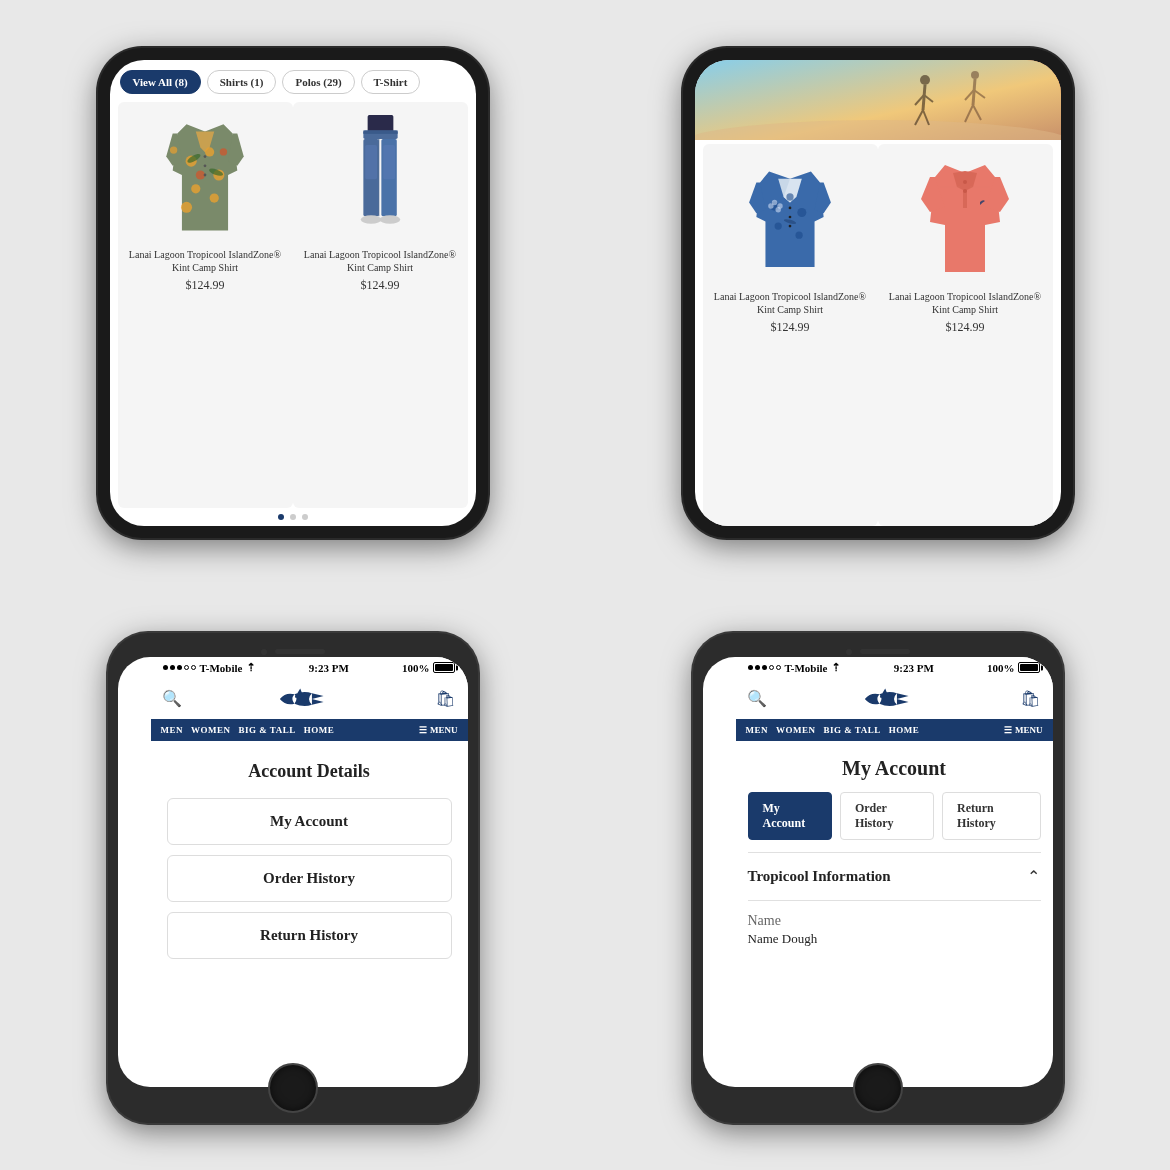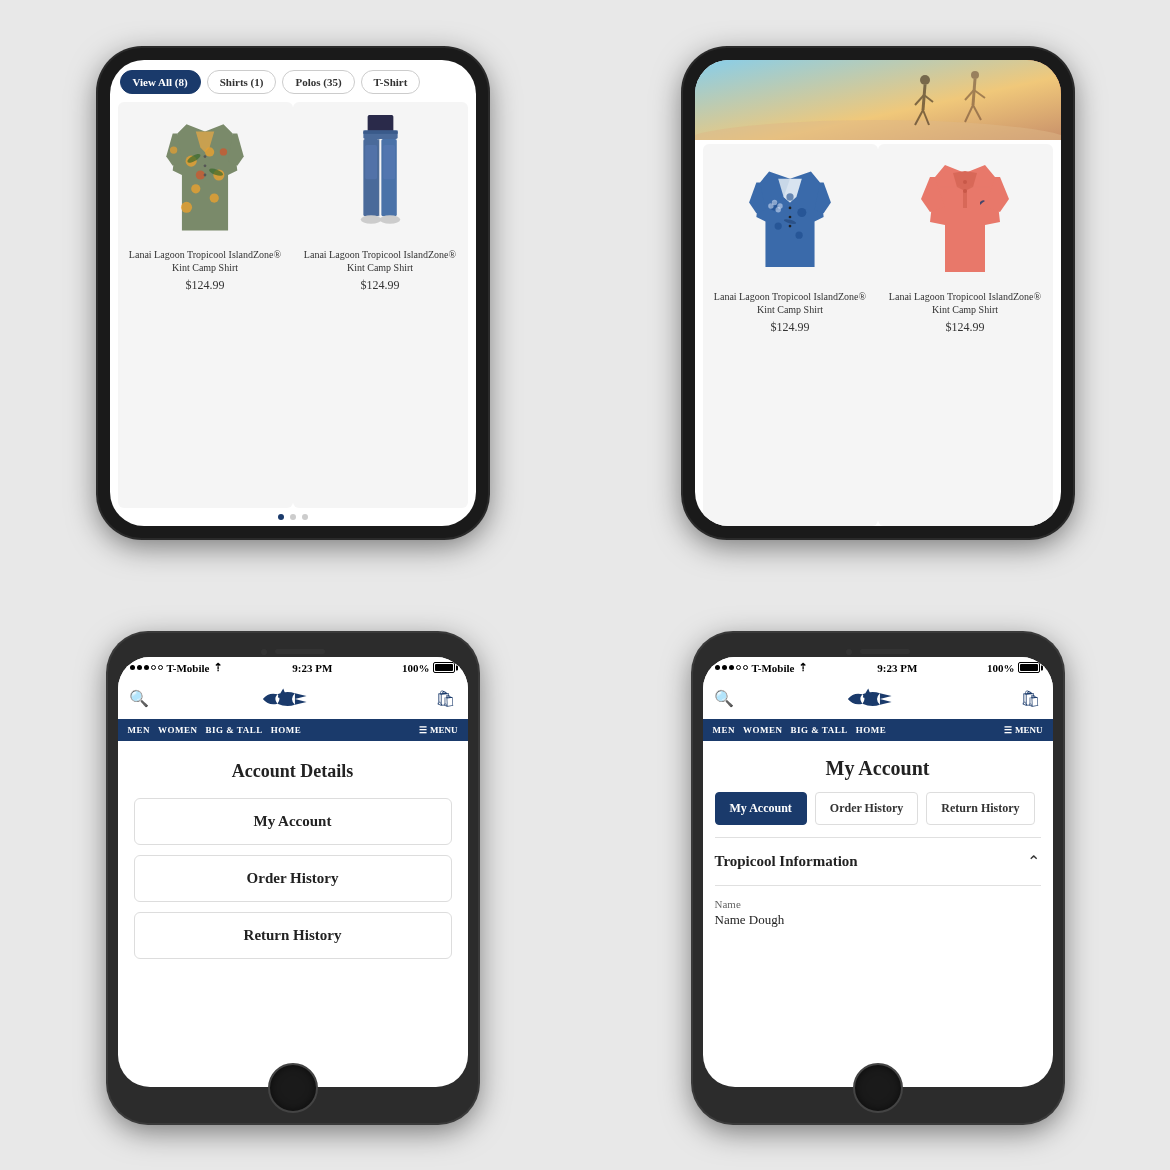--- a/index.html
+++ b/index.html
@@ -252,20 +252,21 @@
       position: relative;
       overflow: hidden;
     }
 
     
     .account-screen {
       display: flex;
       flex-direction: column;
       height: 100%;
       background: #fff;
+      padding-left: 33px;
     }
 
     
     .app-header {
       padding: 6px 12px;
       display: flex;
       align-items: center;
       justify-content: space-between;
       background: #fff;
     }
@@ -396,21 +397,21 @@
       height: 1px;
       background: #e0e0e0;
       margin: 0 12px;
     }
 
     .info-block {
       padding: 12px 12px 0;
     }
 
     .info-label {
-      font-size: 11px;
+      font-size: 14px;
       color: #666;
       margin-bottom: 2px;
     }
 
     .info-value {
       font-size: 13px;
       color: #222;
       font-weight: 500;
     }
 
@@ -447,21 +448,21 @@
 <body>
 
 <div class="quadrant">
   <div class="phone">
     <div class="phone-inner">
       <div class="product-screen">
 
         <div class="filter-tabs">
           <div class="filter-tab active">View All (8)</div>
           <div class="filter-tab">Shirts (1)</div>
-          <div class="filter-tab">Polos (35)</div>
+          <div class="filter-tab">Polos (29)</div>
           <div class="filter-tab">T-Shirt</div>
         </div>
 
         <div class="product-grid">
 
           <div class="product-card">
             <div class="product-image">
               <svg class="shirt-image" viewBox="0 0 100 130" xmlns="http://www.w3.org/2000/svg">
 
                 <polygon points="20,20 30,10 50,18 70,10 80,20 85,60 75,65 75,125 25,125 25,65 15,60" fill="#7a8a6a"></polygon>

